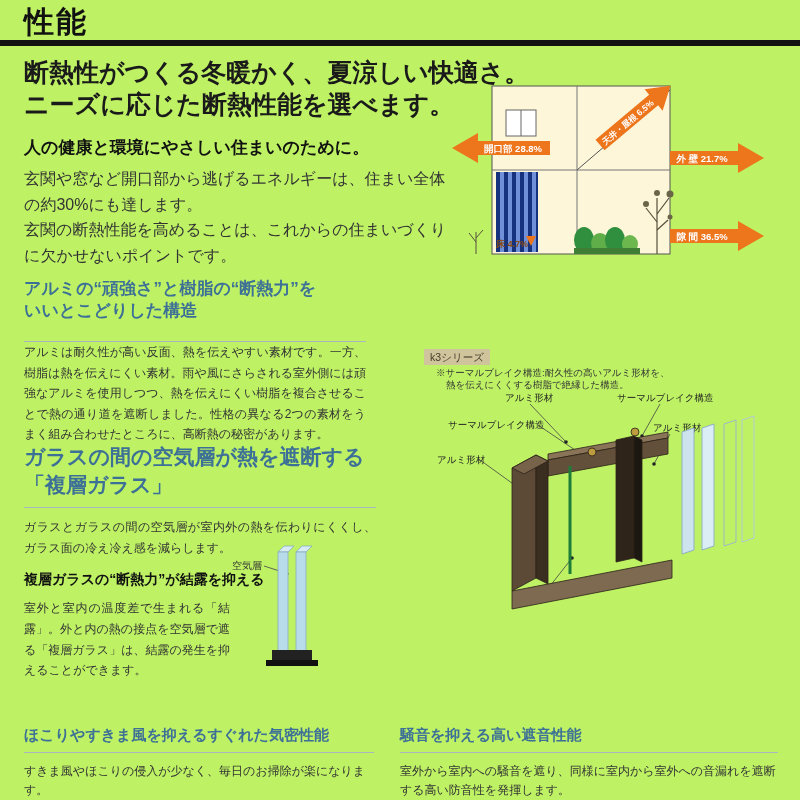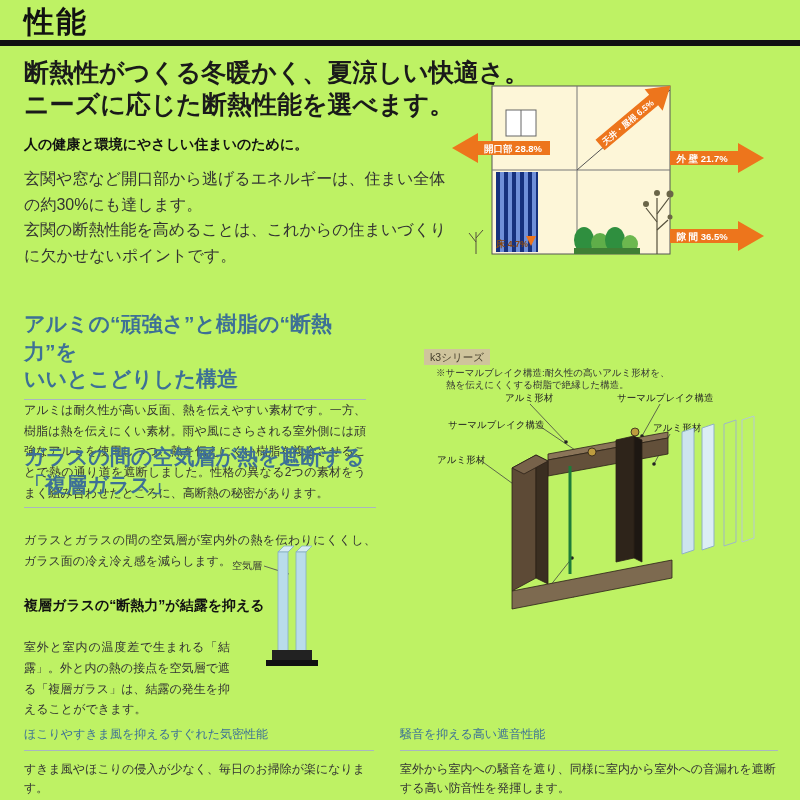--- a/index.html
+++ b/index.html
@@ -12,49 +12,49 @@
   .page { position:relative; width:800px; height:800px; background:#bef264; overflow:hidden; }
   .abs { position:absolute; }
 
   
   .page-title { left:24px; top:2px; font-size:30px; font-weight:bold; color:#111; letter-spacing:2px; }
   .title-bar { left:0; top:40px; width:800px; height:6px; background:#111; }
 
   
   .lead-block { left:24px; top:56px; }
   .lead { font-size:25px; font-weight:600; color:#1a1a1a; line-height:32px; }
-  .healthy-heading { left:24px; top:136px; font-size:14px; font-weight:bold; color:#111; }
+  .healthy-heading { left:24px; top:136px; font-size:17px; font-weight:bold; color:#111; }
   .intro-body { left:24px; top:166px; width:430px; font-size:16px; line-height:1.6; color:#333; }
 
   
   .house-svg { left:450px; top:70px; }
   .k3-svg { left:420px; top:336px; }
   .glazing-svg { left:228px; top:540px; }
 
   
   .sec-heading { color:#3d7096; font-weight:bold; }
   .rule { border-bottom:1px solid #a9b6c0; }
 
   .sec-alumi { left:24px; top:278px; width:342px; }
-  .sec-alumi .sec-heading { font-size:21px; line-height:1.32; padding-bottom:6px;margin-top:32px; }
+  .sec-alumi .sec-heading { font-size:17px; line-height:1.32; padding-bottom:18px; }
   .body-text { font-size:12px; line-height:1.72; color:#333; text-align:justify; }
   .sec-alumi .body-text { }
 
   .sec-glass { left:24px; top:443px; width:352px; }
   .sec-glass .sec-heading { font-size:21px; padding-bottom:8px; }
-  .sec-glass .body-text { margin-top:22px; }
-  .sub-bold { margin-top:26px; font-size:14px; font-weight:bold; color:#111; }
+  .sec-glass .body-text { margin-top:9px; }
+  .sub-bold { margin-top:13px; font-size:14px; font-weight:bold; color:#111; }
   .narrow { width:206px; }
 
   
   .support-heading { left:24px; top:690px; font-size:19px; font-weight:bold; color:#111; }
   .bottom-cols { left:24px; top:726px; width:754px; display:flex; gap:26px; }
   .bcol-left { width:350px; }
   .bcol-right { flex:1; }
-  .bcol-heading { font-size:12px; font-weight:normal; color:#3d7096; padding-bottom:7px; border-bottom:1px solid #a9b6c0; }
+  .bcol-heading { font-size:15px; font-weight:bold; color:#3d7096; padding-bottom:7px; border-bottom:1px solid #a9b6c0; }
   .bcol-body { margin-top:9px; font-size:12px; line-height:1.6; color:#333;font-family:Liberation Serif, serif; }
 
   svg text { font-family:"Liberation Sans", sans-serif; }
 </style>
 </head>
 <body>
 
 <div class="page">
 
   <h1 class="abs page-title">性能</h1>

